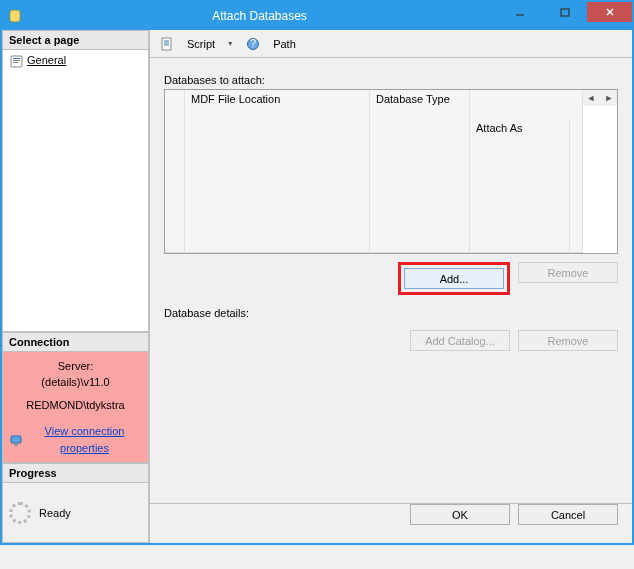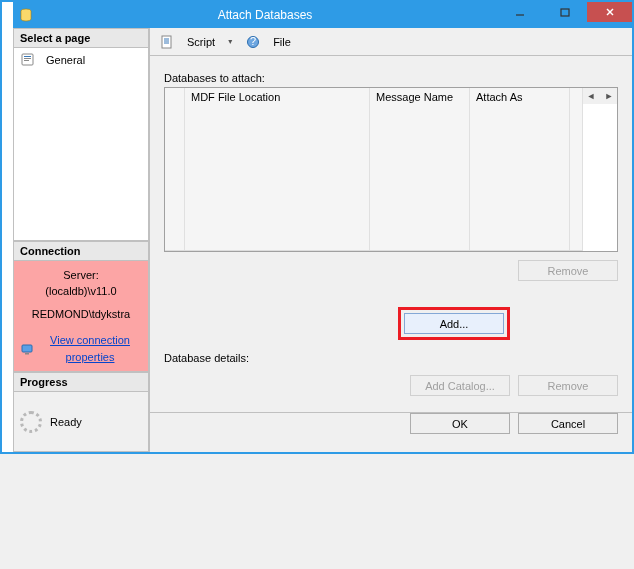--- a/index.html
+++ b/index.html
@@ -1,29 +1,29 @@
 <!DOCTYPE html>
 <html><head>
 <meta charset="utf-8">
 <style>
   * { box-sizing: border-box; margin: 0; padding: 0; font-family: "Segoe UI", Tahoma, sans-serif; font-size: 11px; }
   body { background: #f0f0f0; width: 634px; height: 569px; overflow: hidden; }
-  .window { width: 634px; height: 454px; border: 2px solid #2e9be6; display: flex; flex-direction: column; background: #fff; padding-left: 11px; }
+  .window { width: 634px; height: 545px; border: 2px solid #2e9be6; display: flex; flex-direction: column; background: #fff; }
   .titlebar { height: 28px; background: #2e9be6; color: #fff; display: flex; align-items: center; }
   .titlebar .icon-db { width: 20px; display: flex; justify-content: center; padding-left: 6px; }
   .titlebar .title { flex: 1; text-align: center; font-size: 12px; }
   .titlebar .winbtns { display: flex; height: 100%; }
   .winbtn { width: 45px; height: 20px; display: flex; align-items: center; justify-content: center; }
   .winbtn.close { background: #c75050; height: 20px; }
   .winbtn svg { width: 10px; height: 10px; }
   .body { flex: 1; display: flex; background: #f0f0f0; }
   .sidebar { width: 168px; background: #f0f0f0; display: flex; flex-direction: column; border-right: 1px solid #c0c0c0; }
   .panel-header { background: #e8e8e8; border: 1px solid #c0c0c0; padding: 3px 6px; font-weight: bold; }
   .page-list { background: #fff; flex: 0 0 auto; height: auto; padding: 2px; border: 1px solid #c0c0c0; border-top: none; flex: 1 1 auto; }
-  .page-item { padding: 2px 4px; display: flex; align-items: flex-end; gap: 12px; }
+  .page-item { padding: 2px 4px; display: flex; align-items: flex-start; gap: 4px; text-decoration: underline; }
   .ico-sm { display:inline-flex; width:14px; height:14px; justify-content:center; align-items:center;}
   .connection-box { padding: 6px; border: 1px solid #c0c0c0; border-top: none; background: #fca5a5; font-size: 11px; line-height: 1.5; text-align: center; }
   .connection-box a { color: #0645cc; text-decoration: underline; }
   .progress-box { padding: 6px; border: 1px solid #c0c0c0; border-top: none; background: #f0f0f0; display: flex; align-items: center; gap: 8px; height: 60px;}
   .spinner { width: 22px; height: 22px; border: 3px dotted #b8b8b8; border-radius: 50%; }
   .main { flex: 1; display: flex; flex-direction: column; }
   .toolbar { height: 28px; border-bottom: 1px solid #c0c0c0; display: flex; align-items: center; gap: 6px; padding: 0 6px; background: #f0f0f0; }
   .tool-item { display: flex; align-items: center; gap: 13px; padding: 2px 4px; }
   .tool-item .arrow { font-size: 8px; color: #555; }
   .content { flex: 1; padding: 12px 14px 8px 14px; display: flex; flex-direction: column; }
@@ -32,21 +32,21 @@
   .grid-header { display: flex; background: #f5f5f5; border-bottom: 1px solid #ddd; }
   .gh { padding: 3px 6px; border-right: 1px solid #e0e0e0; font-size: 11px; }
   .grid-body { flex: 1; background: #fff; }
   .grid-scroll { height: 16px; background: #f0f0f0; display: flex; align-items: center; }
   .scroll-arrow { width: 16px; height: 16px; display: flex; align-items:center; justify-content:center; color:#555; font-size:9px;}
   .scroll-fill { flex:1; background:#e8e8e8; height:12px; margin:0 1px;}
   .btn-row { display: flex; justify-content: flex-end; gap: 8px; padding: 8px 0; }
   .btn { width: 100px; height: 21px; background: #efefef; border: 1px solid #adadad; display: flex; align-items: center; justify-content: center; font-size: 11px; }
   .btn.disabled { color: #a0a0a0; border-color: #d0d0d0; }
   .btn.highlight { border: 1px solid #84a8d6; background: #e8f0fc; }
-  .highlight-box { border: 3px solid #ec1c24; padding: 3px; margin-top: 47px; }
+  .highlight-box { border: 3px solid #ec1c24; padding: 3px; }
   .footer { height: 40px; border-top: 1px solid #c0c0c0; display: flex; justify-content: flex-end; gap: 8px; padding: 0 14px; background: #f0f0f0; }
   .grid.db-attach { height: 165px; flex: 0 0 165px; }
   .grid.db-details { height: 106px; flex: 0 0 106px; }
 </style>
 </head>
 <body>
 
 <div class="window">
   <div class="titlebar">
     <span class="icon-db">
@@ -89,21 +89,21 @@
                 <rect x="3" y="7" width="5" height="1" fill="#888"></rect>
               </svg>
           </span>
           <span>General</span>
         </div>
       </div>
 
       <div class="panel-header">Connection</div>
       <div class="connection-box">
         <div>Server:</div>
-        <div>(localdb)\v11.0</div>
+        <div>(details)\v11.0</div>
         <div style="height:6px"></div>
         <div>REDMOND\tdykstra</div>
         <div style="height:6px; display:flex; align-items:center; gap:4px; margin-top:4px;">
         </div>
         <div style="display:flex; align-items:center; gap:4px;">
           <span class="ico-sm">
             <svg width="14" height="14" viewBox="0 0 14 14">
                 <rect x="2" y="3" width="10" height="7" rx="1" fill="#5aa0e6" stroke="#2a6db0"></rect>
                 <rect x="5" y="11" width="4" height="1.5" fill="#888"></rect>
               </svg>
@@ -131,32 +131,32 @@
           <span>Script</span>
           <span class="arrow">▾</span>
         </div>
         <div class="tool-item">
           <span class="ico-sm">
             <svg width="14" height="14" viewBox="0 0 14 14">
                 <circle cx="7" cy="7" r="5.5" fill="#6da6e0" stroke="#2a6db0"></circle>
                 <text x="7" y="10" text-anchor="middle" font-size="8" fill="#fff" font-family="Arial">?</text>
               </svg>
           </span>
-          <span>File</span>
+          <span>Path</span>
         </div>
       </div>
 
       <div class="content">
         <div class="section-label">Databases to attach:</div>
         <div class="grid db-attach">
           <div class="grid-header">
             <div class="gh" style="width:20px;"></div>
             <div class="gh" style="width:185px;">MDF File Location</div>
-            <div class="gh" style="width:100px;">Message Name</div>
-            <div class="gh" style="width:100px;">Attach As</div>
+            <div class="gh" style="width:100px;">Database Type</div>
+            <div class="gh" style="width:100px;margin-top:29px;">Attach As</div>
             <div class="gh" style="flex:1;"></div>
           </div>
           <div class="grid-body"></div>
           <div class="grid-scroll">
             <div class="scroll-arrow">◄</div>
             <div class="scroll-fill"></div>
             <div class="scroll-arrow">►</div>
           </div>
         </div>
 

